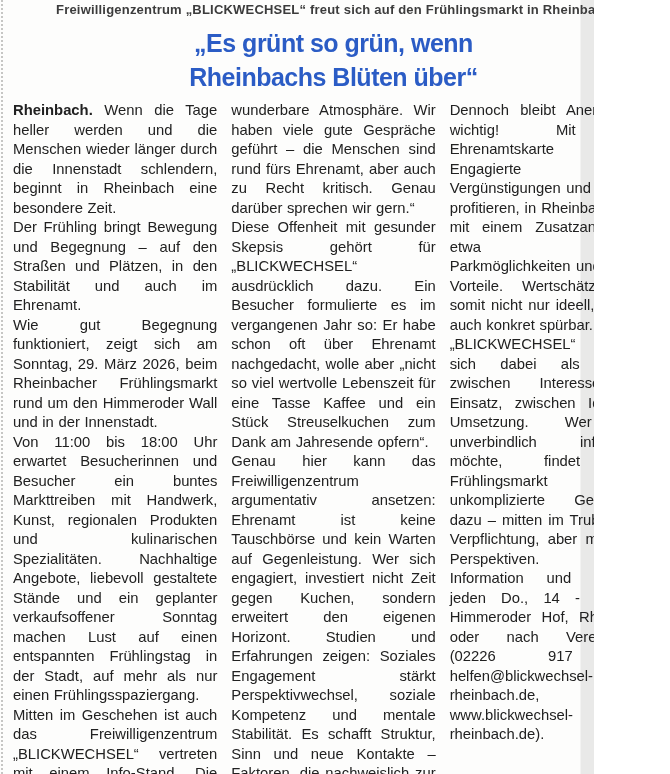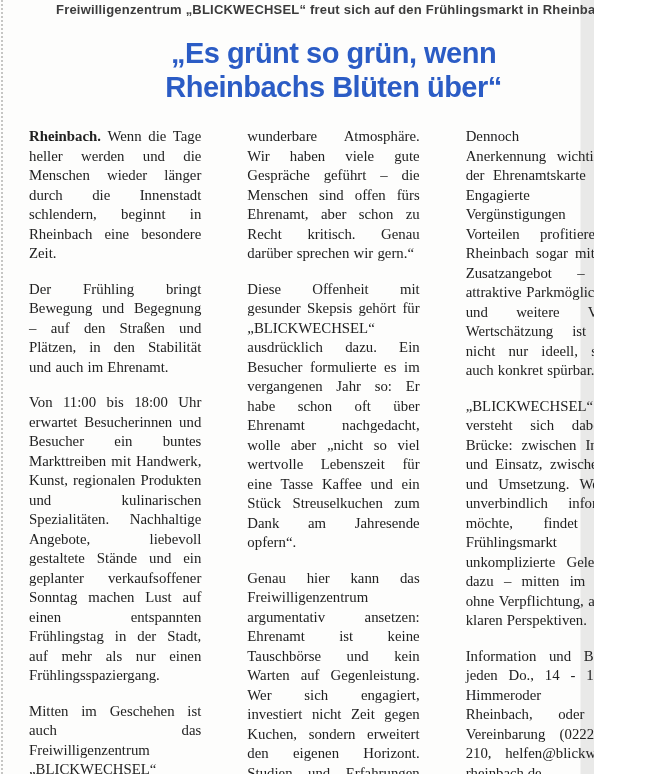--- a/index.html
+++ b/index.html
@@ -33,37 +33,37 @@
   }
   .kicker-text{
     display:inline-block;margin-top:-5px;line-height:19px;
     font-size:13px;font-weight:bold;letter-spacing:.2px;
     color:var(--kicker-text);
     border-bottom:1.5px solid #474747;
     padding:0 5px 1px 5px;
     white-space:nowrap;
   }
   .headline{
-    margin:19px 0 7px 0;text-align:center;
+    margin:9px 0 7px 0;text-align:center;
     color:var(--headline-blue);
-    font-size:29px;line-height:34px;font-weight:bold;letter-spacing:-0.5px;
+    font-size:25px;line-height:34px;font-weight:bold;letter-spacing:-0.5px;
   }
   .hl-line{display:block;}
   .columns{
     display:flex;gap:14px;
   }
   .col{
     flex:1;min-width:0;
     font-size:14.8px;line-height:19.5px;
     color:var(--body-text);
     text-align:justify;
     hyphens:auto;-webkit-hyphens:auto;
     word-spacing:.5px;
   }
-  .col p{margin:16px;font-family:Liberation Serif, serif;}
+  .col p{margin:0;}
   .dateline{font-weight:bold;}
 </style>
 </head>
 <body>
 
 <div class="page">
   <div class="left-rule"></div>
   <div class="right-strip"></div>
 
   <div class="content">
@@ -75,26 +75,27 @@
     <h1 class="headline">
       <span class="hl-line">„Es grünt so grün, wenn</span>
       <span class="hl-line">Rheinbachs Blüten über“</span>
     </h1>
 
     <div class="columns">
 
       <div class="col">
         <p><strong class="dateline">Rheinbach.</strong> <span>Wenn die Tage heller werden und die Menschen wieder länger durch die Innenstadt schlendern, beginnt in Rheinbach eine besondere Zeit.</span></p>
       <p>Der Frühling bringt Bewegung und Begegnung – auf den Straßen und Plätzen, in den Stabilität und auch im Ehrenamt.</p>
+          <p>Wie gut Begegnung funktioniert, zeigt sich am Sonntag, 29. März 2026, beim Rheinbacher Frühlingsmarkt rund um den Himmeroder Wall und in der Innenstadt.</p>
           <p>Von 11:00 bis 18:00 Uhr erwartet Besucherinnen und Besucher ein buntes Markttreiben mit Handwerk, Kunst, regionalen Produkten und kulinarischen Spezialitäten. Nachhaltige Angebote, liebevoll gestaltete Stände und ein geplanter verkaufsoffener Sonntag machen Lust auf einen entspannten Frühlingstag in der Stadt, auf mehr als nur einen Frühlingsspaziergang.</p>
           <p>Mitten im Geschehen ist auch das Freiwilligenzentrum „BLICKWECHSEL“ vertreten mit einem Info-Stand. Die Sprecherin, Angela Giersdorff, erinnert sich an das Vorjahr: „Der Frühlingsmarkt hatte eine</p>
         </div>
 
       <div class="col">
-          <p>wunderbare Atmosphäre. Wir haben viele gute Gespräche geführt – die Menschen sind offen fürs Ehrenamt, aber schon zu Recht kritisch. Genau darüber sprechen wir gern.“</p>
+          <p>wunderbare Atmosphäre. Wir haben viele gute Gespräche geführt – die Menschen sind rund fürs Ehrenamt, aber auch zu Recht kritisch. Genau darüber sprechen wir gern.“</p>
           <p>Diese Offenheit mit gesunder Skepsis gehört für „BLICKWECHSEL“ ausdrücklich dazu. Ein Besucher formulierte es im vergangenen Jahr so: Er habe schon oft über Ehrenamt nachgedacht, wolle aber „nicht so viel wertvolle Lebenszeit für eine Tasse Kaffee und ein Stück Streuselkuchen zum Dank am Jahresende opfern“.</p>
           <p>Genau hier kann das Freiwilligenzentrum argumentativ ansetzen: Ehrenamt ist keine Tauschbörse und kein Warten auf Gegenleistung. Wer sich engagiert, investiert nicht Zeit gegen Kuchen, sondern erweitert den eigenen Horizont. Studien und Erfahrungen zeigen: Soziales Engagement stärkt Perspektivwechsel, soziale Kompetenz und mentale Stabilität. Es schafft Struktur, Sinn und neue Kontakte – Faktoren, die nachweislich zur geistigen und seelischen Gesundheit beitragen. Ehrenamt bedeutet, sich selbst bewusst einen Raum für Wirksamkeit zu geben.</p>
         </div>
 
       <div class="col">
           <p>Dennoch bleibt Anerkennung wichtig! Mit der Ehrenamtskarte können Engagierte von Vergünstigungen und Vorteilen profitieren, in Rheinbach sogar mit einem Zusatzangebot – etwa attraktive Parkmöglichkeiten und weitere Vorteile. Wertschätzung ist somit nicht nur ideell, sondern auch konkret spürbar.</p>
           <p>„BLICKWECHSEL“ versteht sich dabei als Brücke: zwischen Interesse und Einsatz, zwischen Idee und Umsetzung. Wer sich unverbindlich informieren möchte, findet beim Frühlingsmarkt eine unkomplizierte Gelegenheit dazu – mitten im Trubel, ohne Verpflichtung, aber mit klaren Perspektiven.</p>
           <p>Information und Beratung jeden Do., 14 - 16 Uhr, Himmeroder Hof, Rheinbach, oder nach Vereinbarung (02226 917 210, helfen@blickwechsel-rheinbach.de, www.blickwechsel-rheinbach.de).</p>
         </div>
 

